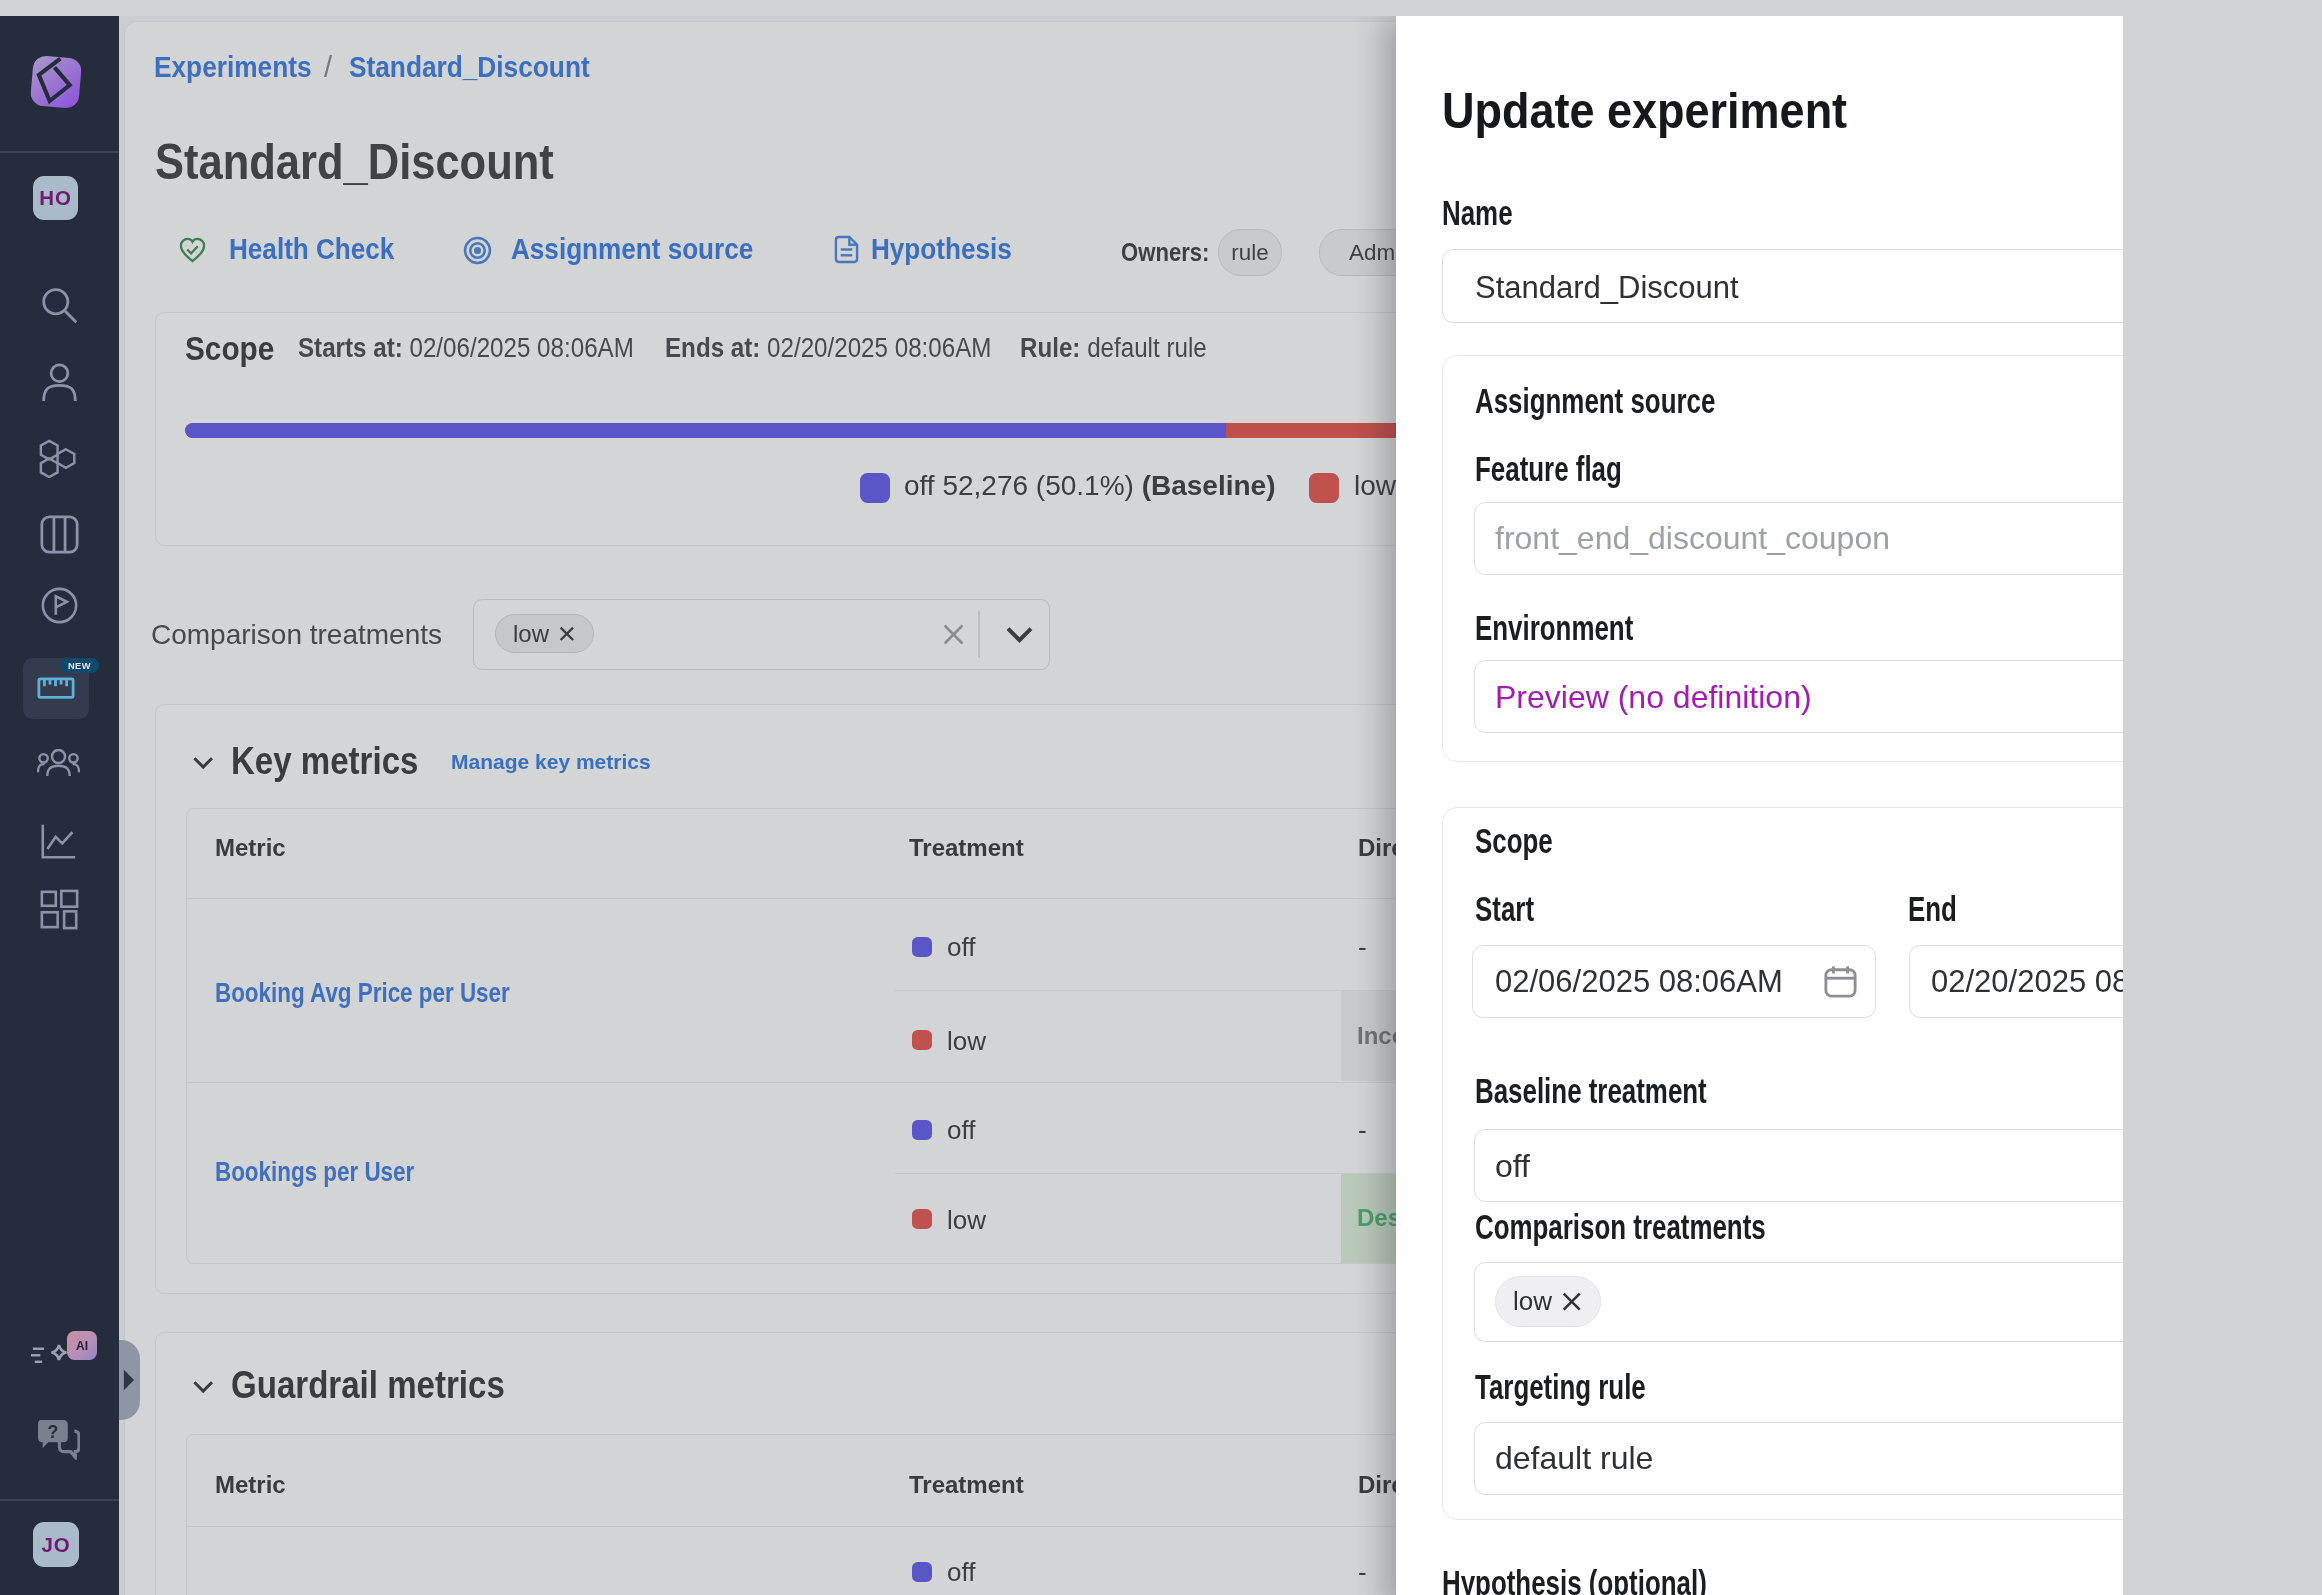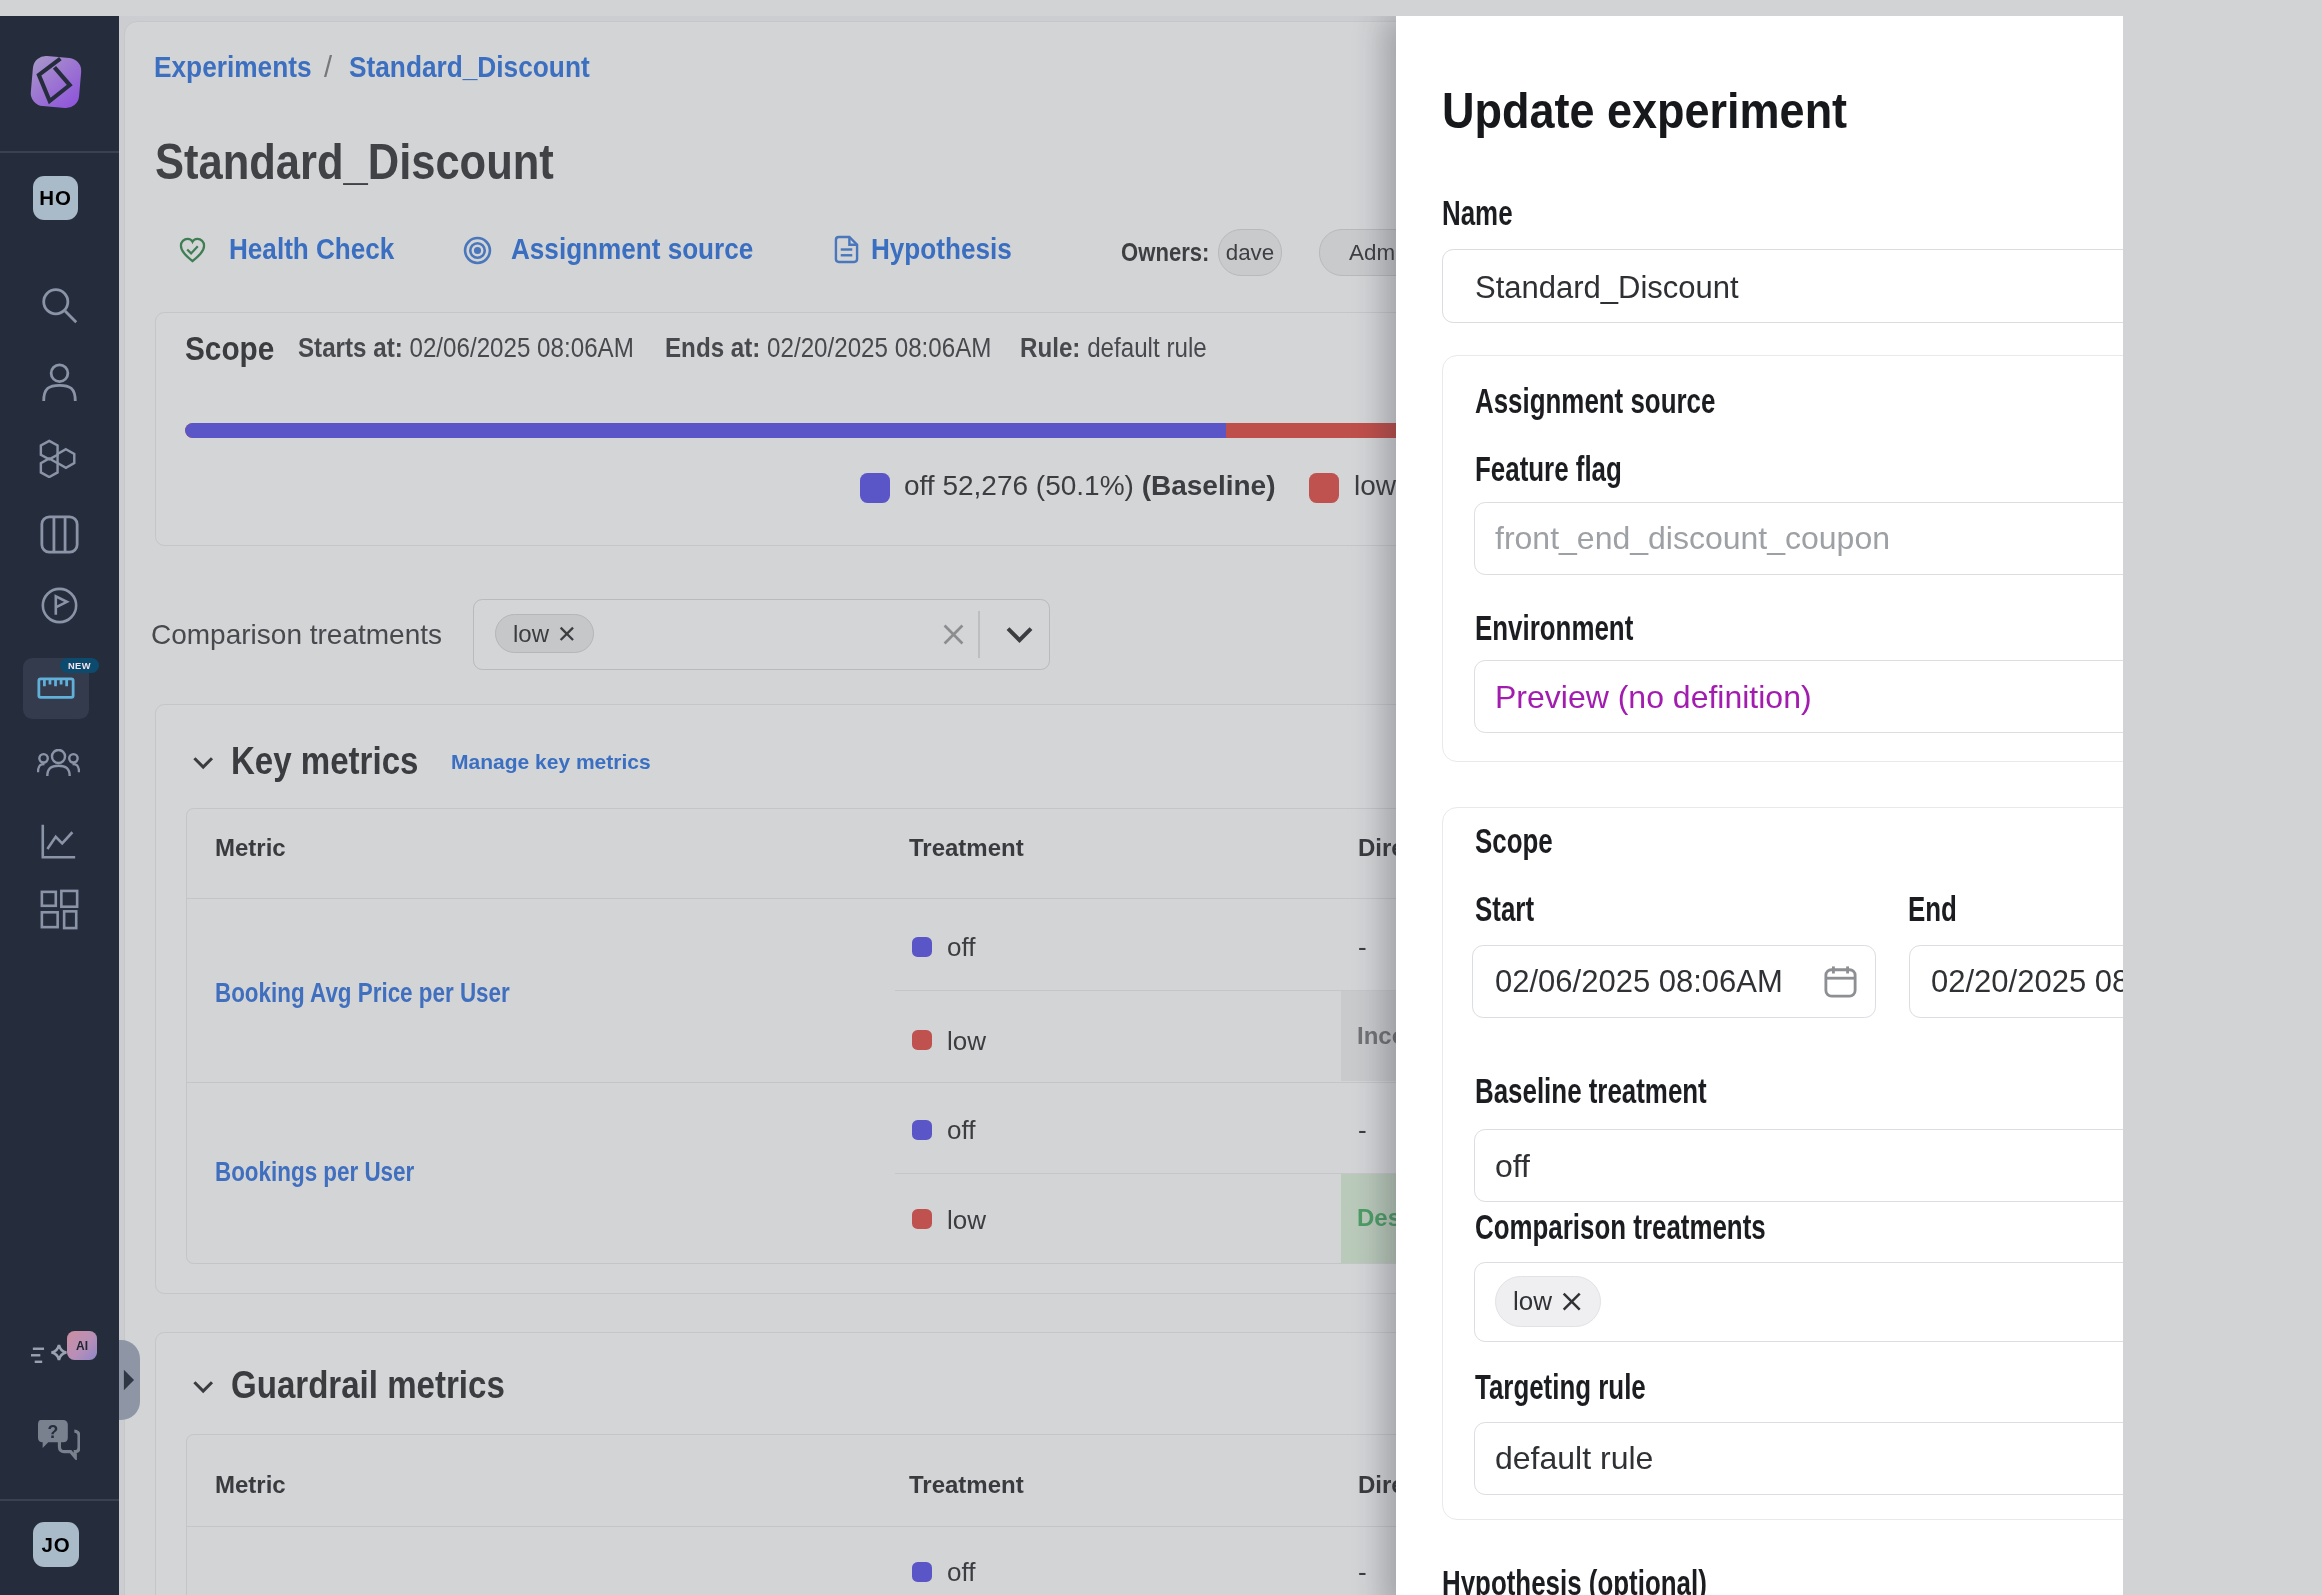--- a/index.html
+++ b/index.html
@@ -4,21 +4,21 @@
 <style>
   * { margin:0; padding:0; box-sizing:border-box; }
   html,body { width:2322px; height:1595px; overflow:hidden; }
   body { font-family:"Liberation Sans", sans-serif; background:#d2d3d5; }
   #root { position:relative; width:2123px; height:1595px; overflow:hidden;margin-top:16px; }
   .abs { position:absolute; }
 
   
   #sidebar { position:absolute; left:0; top:0; width:119px; height:1595px; background:#252d3d; z-index:5; }
   #sidebar .divider { position:absolute; left:0; width:119px; height:1.9px; background:#3a4150; }
-  .badge-sq { position:absolute; border-radius:11.2px; background:#a9bac9; color:#000000; font-weight:bold;
+  .badge-sq { position:absolute; border-radius:11.2px; background:#a9bac9; color:#701a75; font-weight:bold;
               display:flex; align-items:center; justify-content:center; font-size:20.5px; letter-spacing:0.9px; }
   .icn { position:absolute; }
 
   
   #main { position:absolute; left:119px; top:0; width:2203px; height:1595px; background:#cccdd0; z-index:1; }
   #maincard { position:absolute; left:4.7px; top:4.7px; width:2200px; height:1590px; background:#d3d4d6;
               border:0.9px solid #c6c7c9; border-radius:13px 0 0 0; }
   .card { position:absolute; background:#d4d5d7; border:0.9px solid #c5c6c8; border-radius:9.3px; }
   .tablecard { position:absolute; background:#d3d4d6; border:0.9px solid #c3c5c7; border-radius:7.5px; }
 
@@ -58,21 +58,21 @@
     <div class="abs" style="left:511px;top:217px;font-size:29px;font-weight:bold;color:#3a6ec0;transform:scaleX(0.9);transform-origin:0 0;white-space:nowrap;">Assignment source</div>
     <svg class="abs" style="left:834px;top:219px;" width="25" height="29" viewBox="0 0 26 30" fill="none" stroke="#4a77bb" stroke-width="2.5">
       <path d="M16 2 L5 2 C3 2 2 3 2 5 L2 25 C2 27 3 28 5 28 L21 28 C23 28 24 27 24 25 L24 10 Z"></path>
       <path d="M16 2 L16 10 L24 10"></path>
         <line x1="7" y1="15" x2="19" y2="15"></line>
         <line x1="7" y1="21" x2="19" y2="21"></line>
     </svg>
     <div class="abs" style="left:871px;top:217px;font-size:29px;font-weight:bold;color:#3a6ec0;transform:scaleX(0.9);transform-origin:0 0;white-space:nowrap;">Hypothesis</div>
     <div class="abs" style="left:1121px;top:221px;font-size:26px;font-weight:bold;color:#3e3f42;transform:scaleX(0.85);transform-origin:0 0;white-space:nowrap;">Owners:</div>
     <div class="abs" style="left:1218px;top:213px;width:64px;height:47px;background:#c9cacc;border:0.9px solid #b8b9bb;border-radius:23px;
-         font-size:22.4px;color:#3e3f42;display:flex;align-items:center;justify-content:center;">dave</div>
+         font-size:22.4px;color:#3e3f42;display:flex;align-items:center;justify-content:center;">rule</div>
     <div class="abs" style="left:1319px;top:213px;width:121px;height:47px;padding-left:29px;background:#c9cacc;border:0.9px solid #b8b9bb;border-radius:23px;
          font-size:22.4px;color:#3e3f42;display:flex;align-items:center;">Admins</div>
 
     <div class="card" style="left:155px;top:296px;width:2148px;height:234px;"></div>
     <div class="abs" style="left:185px;top:313px;font-size:34px;font-weight:bold;color:#3b3c3f;transform:scaleX(0.875);transform-origin:0 0;white-space:nowrap;">Scope</div>
     <div class="abs" style="left:298px;top:317px;font-size:27px;color:#48494d;transform:scaleX(0.895);transform-origin:0 0;white-space:nowrap;"><b>Starts at:</b> 02/06/2025 08:06AM</div>
     <div class="abs" style="left:665px;top:317px;font-size:27px;color:#48494d;transform:scaleX(0.895);transform-origin:0 0;white-space:nowrap;"><b>Ends at:</b> 02/20/2025 08:06AM</div>
     <div class="abs" style="left:1020px;top:317px;font-size:27px;color:#48494d;transform:scaleX(0.895);transform-origin:0 0;white-space:nowrap;"><b>Rule:</b> default rule</div>
     <div class="abs" style="left:185px;top:407px;width:2090px;height:15px;border-radius:7.5px;background:#bf4f4b;overflow:hidden;">
       <div style="position:absolute;left:0;top:0;width:1041px;height:15px;background:#5a56c8;border-radius:7.5px 0 0 7.5px;"></div>

